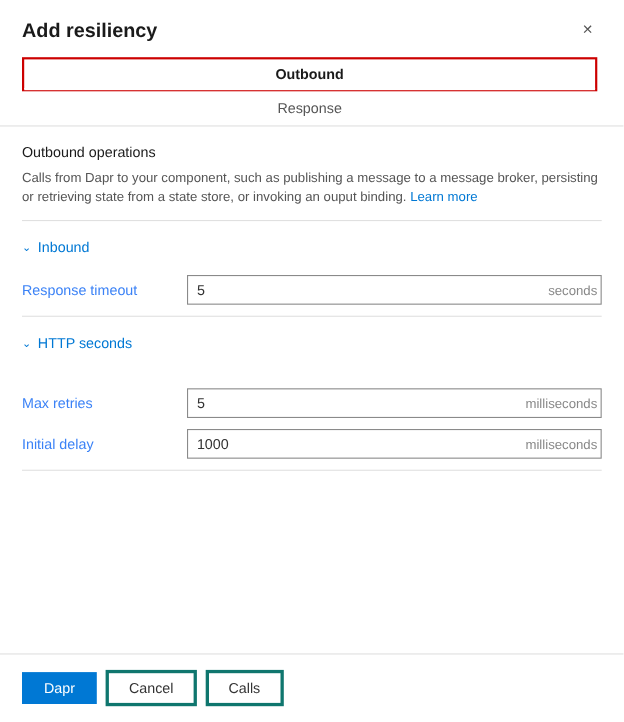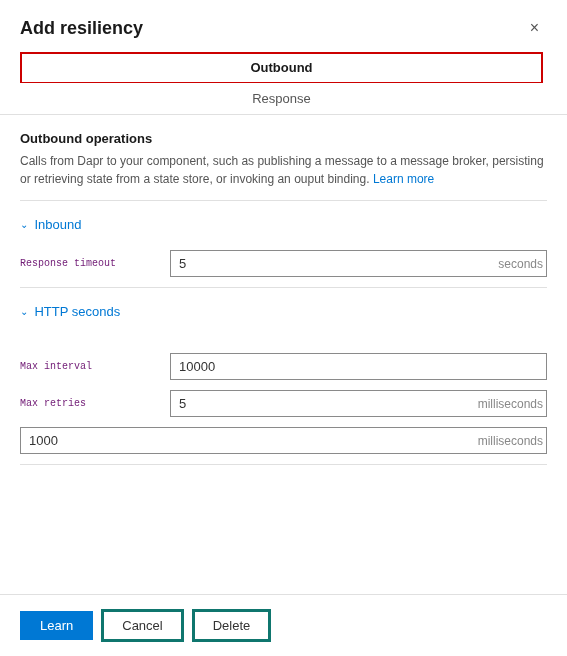--- a/index.html
+++ b/index.html
@@ -77,21 +77,21 @@
       background: #fff;
     }
 
     .content {
       padding: 16px 20px;
       flex: 1;
     }
 
     .section-title {
       font-size: 13px;
-      font-weight: 700;
+      font-weight: 400;
       color: #1a1a1a;
       margin-bottom: 6px;
     }
 
     .section-desc {
       font-size: 12px;
       color: #555;
       line-height: 1.5;
       margin-bottom: 12px;
     }
@@ -123,24 +123,23 @@
       color: #0078d4;
     }
 
     .form-group {
       display: flex;
       align-items: center;
       margin: 10px 0;
     }
     .form-label {
       width: 150px;
-      font-size: 10px;
-      color: #701a75;
+      font-size: 13px;
+      color: #3b82f6;
       flex-shrink: 0;
-      font-family: Liberation Mono, monospace;
     }
     .form-input-wrapper {
       flex: 1;
       position: relative;
     }
     .form-input {
       width: 100%;
       border: 1px solid #8a8a8a;
       padding: 5px 8px;
       font-size: 13px;
@@ -228,45 +227,40 @@
 
     <hr class="divider">
 
     <div class="collapsible-header">
       <span class="chevron">⌄</span>
       <span>HTTP seconds</span>
     </div>
 
     <div class="section-gap"></div>
 
-    <div class="form-group">
-      <label class="form-label">Max interval</label>
-      <div class="form-input-wrapper">
-        <input class="form-input" type="text" value="10000" style="">
-      </div>
-    </div>
 
     <div class="form-group">
       <label class="form-label">Max retries</label>
       <div class="form-input-wrapper">
         <input class="form-input" type="text" value="5" style="">
         <span class="input-suffix">milliseconds</span>
       </div>
     </div>
 
     <div class="form-group">
+      <label class="form-label">Initial delay</label>
       <div class="form-input-wrapper">
         <input class="form-input" type="text" value="1000" style="">
         <span class="input-suffix">milliseconds</span>
       </div>
     </div>
 
     <hr class="divider">
 
   </div>
 
   <div class="footer">
-    <button class="btn-save">Learn</button>
+    <button class="btn-save">Dapr</button>
     <button class="btn-cancel">Cancel</button>
-    <button class="btn-delete">Delete</button>
+    <button class="btn-delete">Calls</button>
   </div>
 
 </div>
 
 </body></html>

